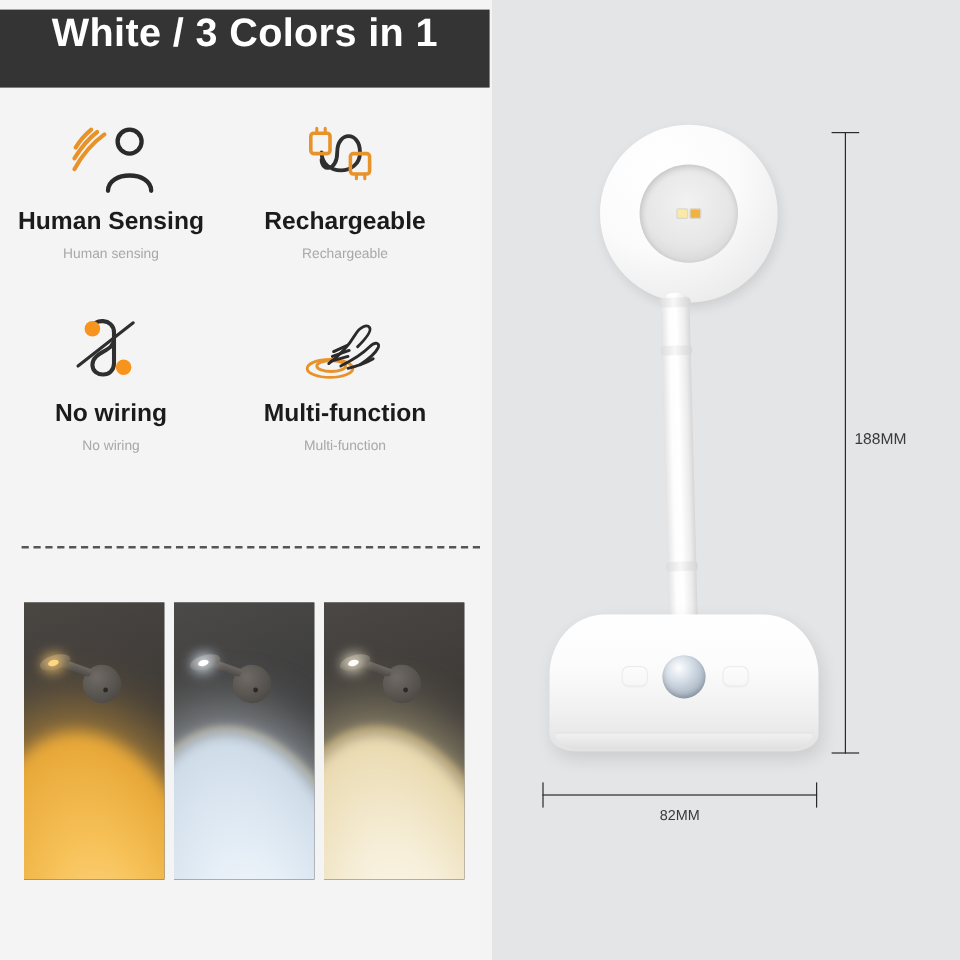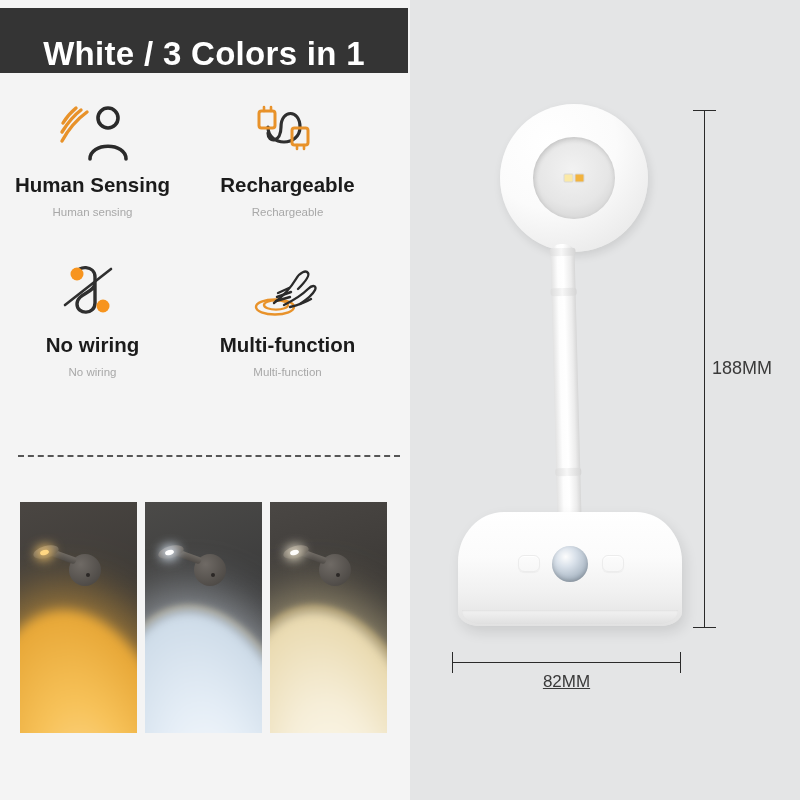--- a/index.html
+++ b/index.html
@@ -21,21 +21,21 @@
   }
   .panel-right {
     position:absolute; left:410px; top:0; width:390px; height:800px;
     background:#e4e5e6;
   }
 
   
   .title-banner {
     position:absolute; left:0; top:8px; width:408px; height:65px;
     background:#343434;
-    display:flex; align-items:flex-end; justify-content:center;
+    display:flex; align-items:flex-start; justify-content:center;
   }
   .title-banner .title-text {
     color:#ffffff;
     font-size:33px;
     font-weight:bold;
     letter-spacing:0.3px;
     white-space:nowrap;
   }
 
   
@@ -225,30 +225,30 @@
   .base .btn.power { left:60px; }
   .base .btn.mode  { left:144px; }
 
   
   .dim-v { position:absolute; left:704px; top:110px; width:1px; height:518px; background:#2a2a2a; }
   .dim-v .cap { position:absolute; left:-11px; width:23px; height:1px; background:#2a2a2a; }
   .dim-v .cap.top { top:0; }
   .dim-v .cap.bot { bottom:0; }
   .dim-v-label {
     position:absolute; left:712px; top:358px;
-    font-size:18px; color:#3a3a3a; white-space:nowrap;
+    font-size:13px; color:#3a3a3a; white-space:nowrap;
   }
 
   .dim-h { position:absolute; left:452px; top:662px; width:229px; height:1px; background:#2a2a2a; }
   .dim-h .cap { position:absolute; top:-10px; width:1px; height:21px; background:#2a2a2a; }
   .dim-h .cap.left { left:0; }
   .dim-h .cap.right { right:0; }
   .dim-h-label {
     position:absolute; left:452px; top:672px; width:229px;
-    text-align:center; font-size:17px; color:#3a3a3a;text-decoration:underline;
+    text-align:center; font-size:12px; color:#3a3a3a;
   }
 </style>
 </head>
 <body>
 
 <div id="page">
 
   <div class="panel-left"></div>
   <div class="panel-right"></div>
 

